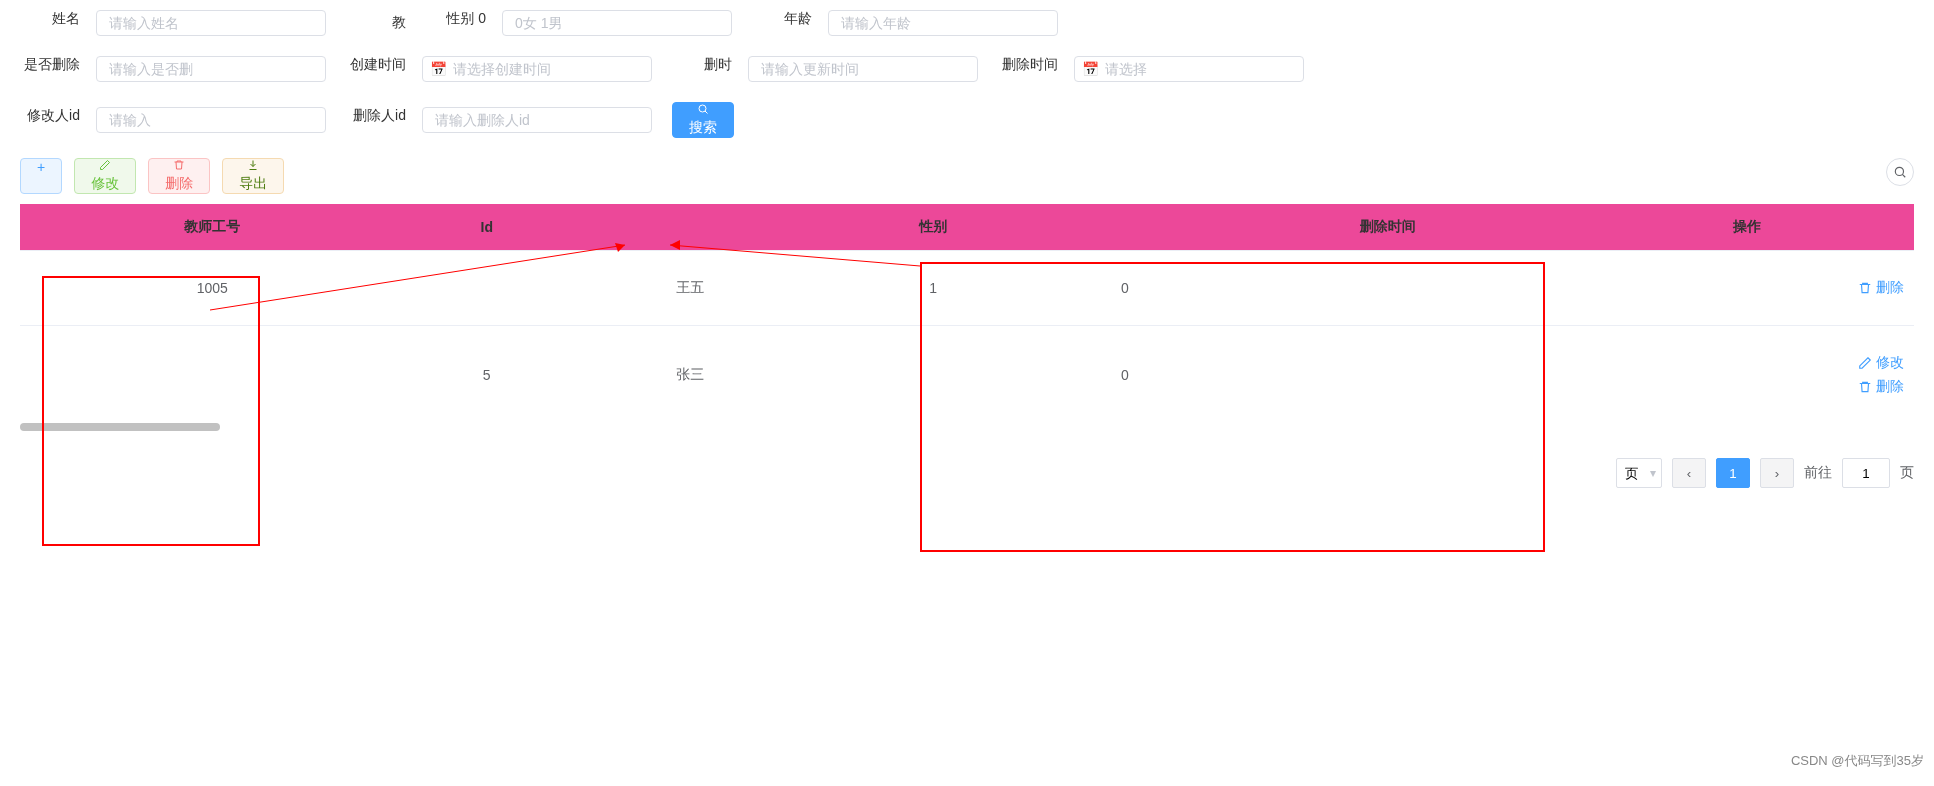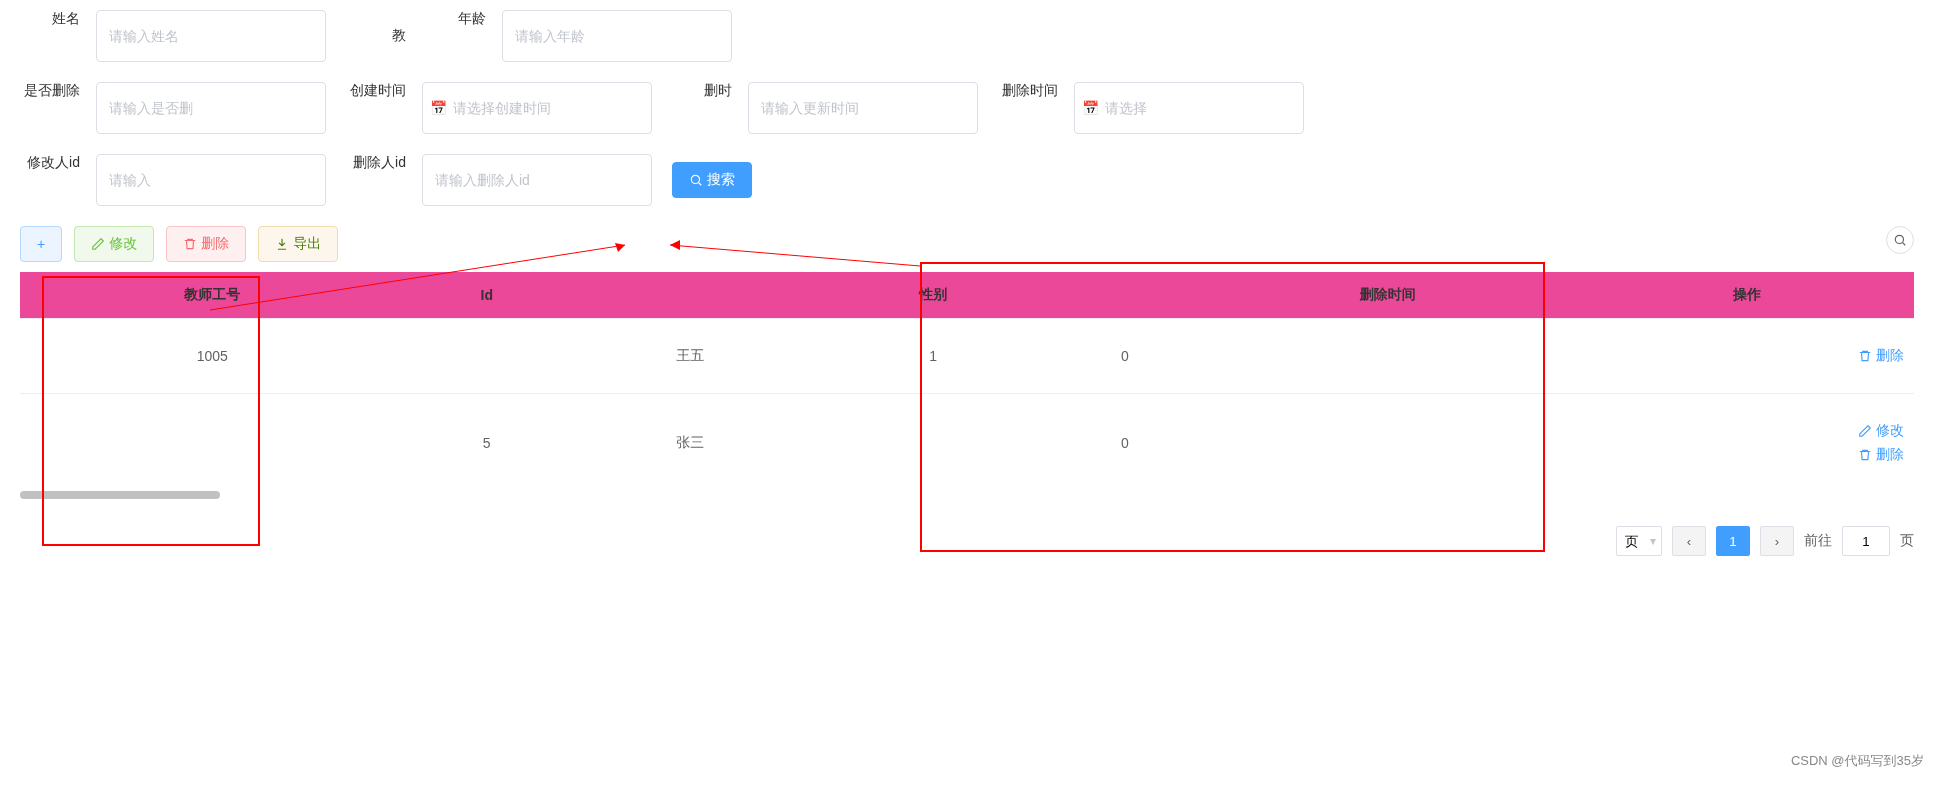--- a/index.html
+++ b/index.html
@@ -1,27 +1,27 @@
 <!DOCTYPE html>
 <html><head>
   <meta charset="utf-8">
   <style>
     * { box-sizing: border-box; margin: 0; padding: 0; }
     body { font-family: "Microsoft YaHei", "PingFang SC", sans-serif; font-size: 14px; color: #606266; background: #fff; padding: 10px 20px; }
     
     .form-row { display: flex; flex-wrap: wrap; gap: 20px; margin-bottom: 20px; align-items: center; }
     .form-item { display: flex; align-items: flex-start; gap: 16px; }
     .form-label { min-width: 60px; text-align: right; color: #333; font-weight: 500; }
-    .form-input { height: 52px; border: 1px solid #dcdfe6; border-radius: 4px; padding: 0 12px; font-size: 14px; width: 230px; color: #333; }
+    .form-input { height: 26px; border: 1px solid #dcdfe6; border-radius: 4px; padding: 0 12px; font-size: 14px; width: 230px; color: #333; }
     .form-input::placeholder { color: #c0c4cc; }
     .form-input.date-input { padding-left: 30px; width: 230px; }
     .input-wrap { position: relative; display: inline-block; }
     .date-icon { position: absolute; left: 8px; top: 50%; transform: translateY(-50%); color: #c0c4cc; font-size: 14px; }
     
-    .btn { display: inline-flex; align-items: center; gap: 4px; height: 36px; padding: 0 16px; border: 1px solid #dcdfe6; border-radius: 4px; background: #fff; cursor: pointer; font-size: 14px; }
+    .btn { display: inline-flex; align-items: center; gap: 4px; height: 36px; padding: 0 16px; border: 1px solid #dcdfe6; border-radius: 4px; background: #fff; cursor: pointer; font-size: 14px; flex-direction: column; }
     .btn-primary { background: #409eff; border-color: #409eff; color: #fff; }
     .btn-add { background: #ecf5ff; border-color: #b3d8ff; color: #409eff; }
     .btn-edit-light { background: #f0f9eb; border-color: #c2e7b0; color: #67c23a; }
     .btn-delete-light { background: #fef0f0; border-color: #fbc4c4; color: #f56c6c; }
     .btn-export { background: #fdf6ec; border-color: #f5dab1; color: #4d7c0f; }
     
     .toolbar { display: flex; gap: 12px; margin-bottom: 10px; position: relative; }
     .toolbar-right { position: absolute; right: 0; }
     .circle-icon { width: 28px; height: 28px; border: 1px solid #dcdfe6; border-radius: 50%; display: flex; align-items: center; justify-content: center; color: #606266; cursor: pointer; }
     
@@ -55,20 +55,24 @@
 </head>
 <body>
 
 <div class="form-row">
   <div class="form-item">
     <label class="form-label">姓名</label>
     <input class="form-input" placeholder="请输入姓名" style="">
   </div>
   <div class="form-item">
     <label class="form-label">教</label>
+  </div>
+  <div class="form-item">
+    <label class="form-label">性别 0</label>
+    <input class="form-input" placeholder="0女 1男" style="">
   </div>
   <div class="form-item">
     <label class="form-label">年龄</label>
     <input class="form-input" placeholder="请输入年龄" style="">
   </div>
 </div>
 
 <div class="form-row">
   <div class="form-item">
     <label class="form-label">是否删除</label>

